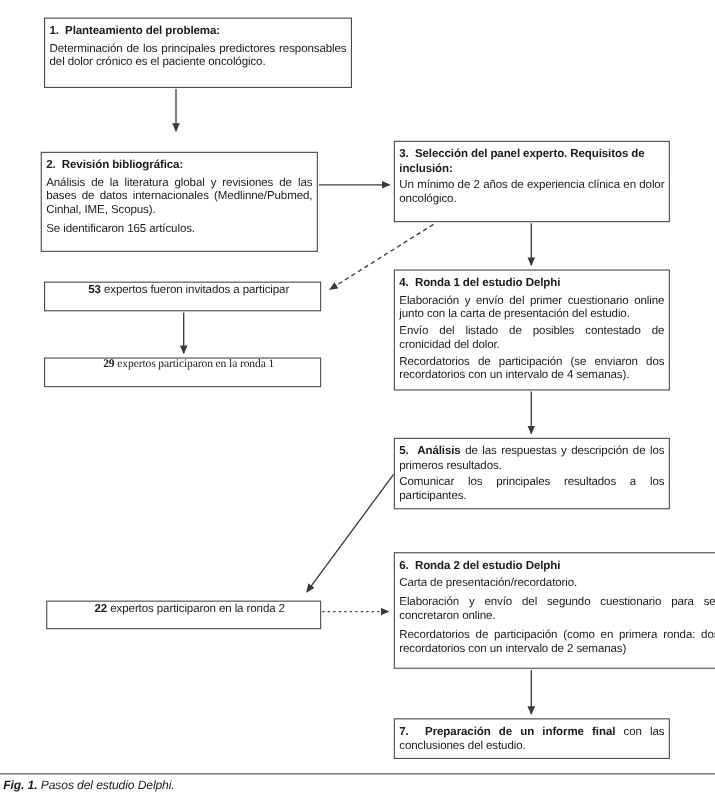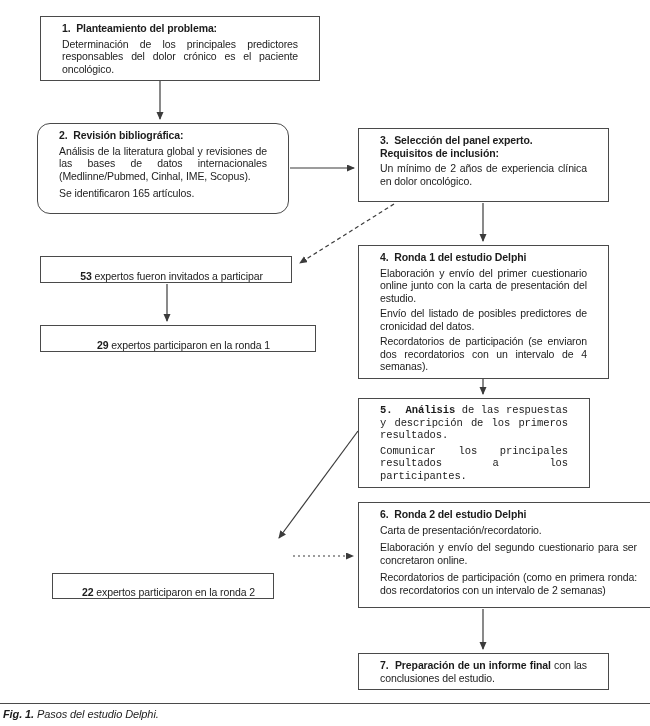--- a/index.html
+++ b/index.html
@@ -7,52 +7,52 @@
     width:650px;height:726px;position:relative;overflow:hidden;
     font-family:"Liberation Sans","DejaVu Sans",sans-serif;
     color:#1c1c1c;
   }
   .canvas{position:absolute;inset:0;}
   svg.connectors{position:absolute;left:0;top:0;width:650px;height:726px;}
   .box{
     position:absolute;
     border:1px solid #4a4a4a;
     background:#ffffff;
-    padding:5px 21px;
+    padding:5px 4px;
     font-size:10.5px;
     line-height:12.5px;
     letter-spacing:-0.1px;
     box-sizing:border-box;
   }
   .box p{margin:0 0 3px 0;text-align:justify;}
   .box p:last-child{margin-bottom:0;}
   .box .title{font-weight:bold;text-align:left;white-space:pre-wrap;margin-bottom:3px;}
   .gap p{margin-bottom:5px;}
   .smallbox{
     position:absolute;
     border:1px solid #4a4a4a;
     background:#ffffff;
     font-size:10.5px;
     letter-spacing:-0.1px;
-    display:flex;align-items:flex-end;justify-content:center;
+    display:flex;align-items:flex-start;justify-content:center;
     box-sizing:border-box;text-align:center;padding-left:11px;
   }
   .b{font-weight:bold;}
   .it{}
 
   #box1{left:40px;top:16px;width:280px;min-height:64px;}
-  #box2{left:37px;top:123px;width:252px;min-height:91px;border-radius:13px;}
+  #box2{left:37px;top:138px;width:252px;min-height:91px;}
   #box3{left:358px;top:128px;width:251px;min-height:74px;}
   #box4{left:358px;top:245px;width:251px;min-height:110px;}
-  #box5{left:358px;top:398px;width:232px;min-height:64px;font-family:Liberation Mono, monospace;}
+  #box5{left:358px;top:398px;width:251px;min-height:64px;}
   #box6{left:358px;top:502px;width:301px;min-height:106px;}
   #box7{left:358px;top:653px;width:251px;min-height:33px;}
   #box53{left:40px;top:256px;width:252px;height:27px;}
-  #box29{left:40px;top:325px;width:276px;height:27px;}
-  #box22{left:42px;top:573px;width:222px;height:26px;margin-left:10px;}
+  #box29{left:40px;top:325px;width:252px;height:27px;font-family:Liberation Serif, serif;}
+  #box22{left:42px;top:546px;width:250px;height:26px;}
 
   .caption-rule{position:absolute;left:0;top:703px;width:650px;border-top:1px solid #4a4a4a;}
   .caption{position:absolute;left:3px;top:708px;font-size:11px;letter-spacing:-0.1px;font-style:italic;}
 </style>
 </head>
 <body>
 
 <div class="canvas">
 
   <svg class="connectors" viewBox="0 0 650 726" xmlns="http://www.w3.org/2000/svg">
@@ -84,21 +84,21 @@
   </div>
 
   <div class="box" id="box3">
     <p class="title">3.  Selección del panel experto. Requisitos de inclusión:</p>
     <p style="margin-bottom:0">Un mínimo de 2 años de experiencia clínica en dolor oncológico.</p>
   </div>
 
   <div class="box" id="box4">
     <p class="title">4.  Ronda 1 del estudio Delphi</p>
     <p><span>Elaboración y envío del primer cuestionario </span><span class="it">online</span><span> junto con la carta de presentación del estudio.</span></p>
-    <p>Envío del listado de posibles predictores de cronicidad del datos.</p>
+    <p>Envío del listado de posibles contestado de cronicidad del dolor.</p>
     <p>Recordatorios de participación (se enviaron dos recordatorios con un intervalo de 4 semanas).</p>
   </div>
 
   <div class="box" id="box5">
     <p><span class="b" style="white-space:pre-wrap">5.  Análisis</span><span> de las respuestas y descripción de los primeros resultados.</span></p>
     <p>Comunicar los principales resultados a los participantes.</p>
   </div>
 
   <div class="box gap" id="box6">
     <p class="title">6.  Ronda 2 del estudio Delphi</p>

